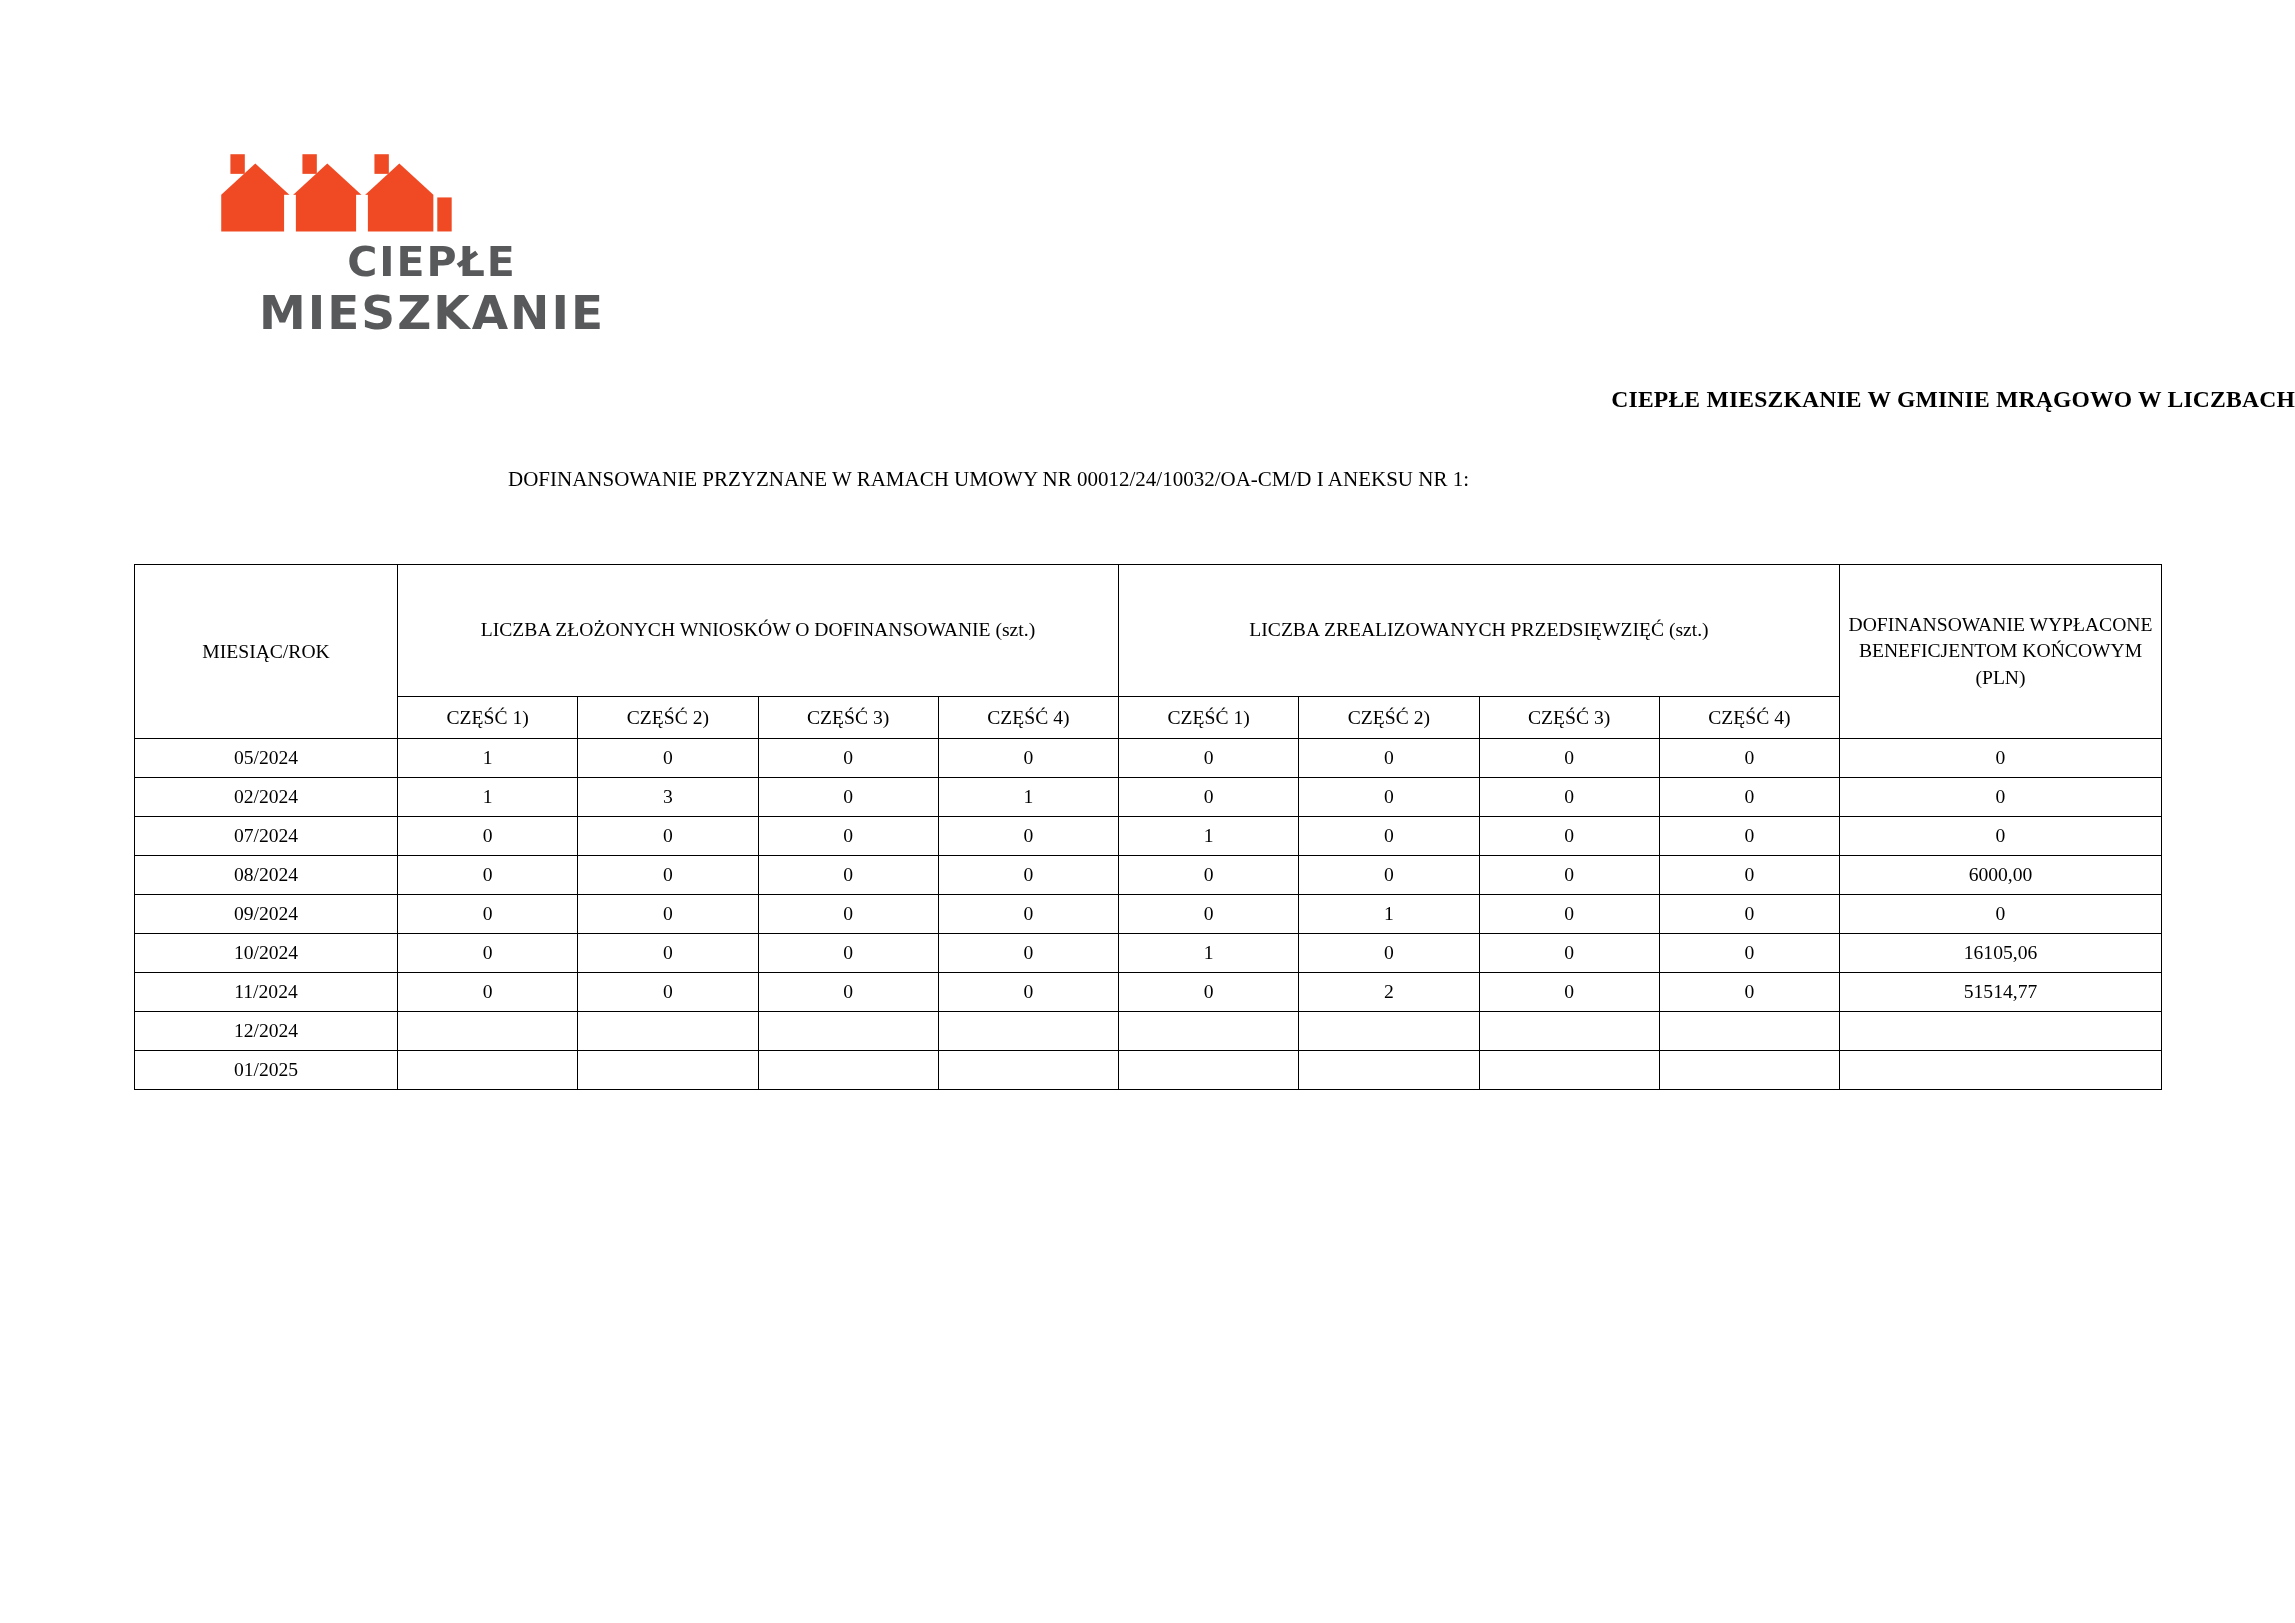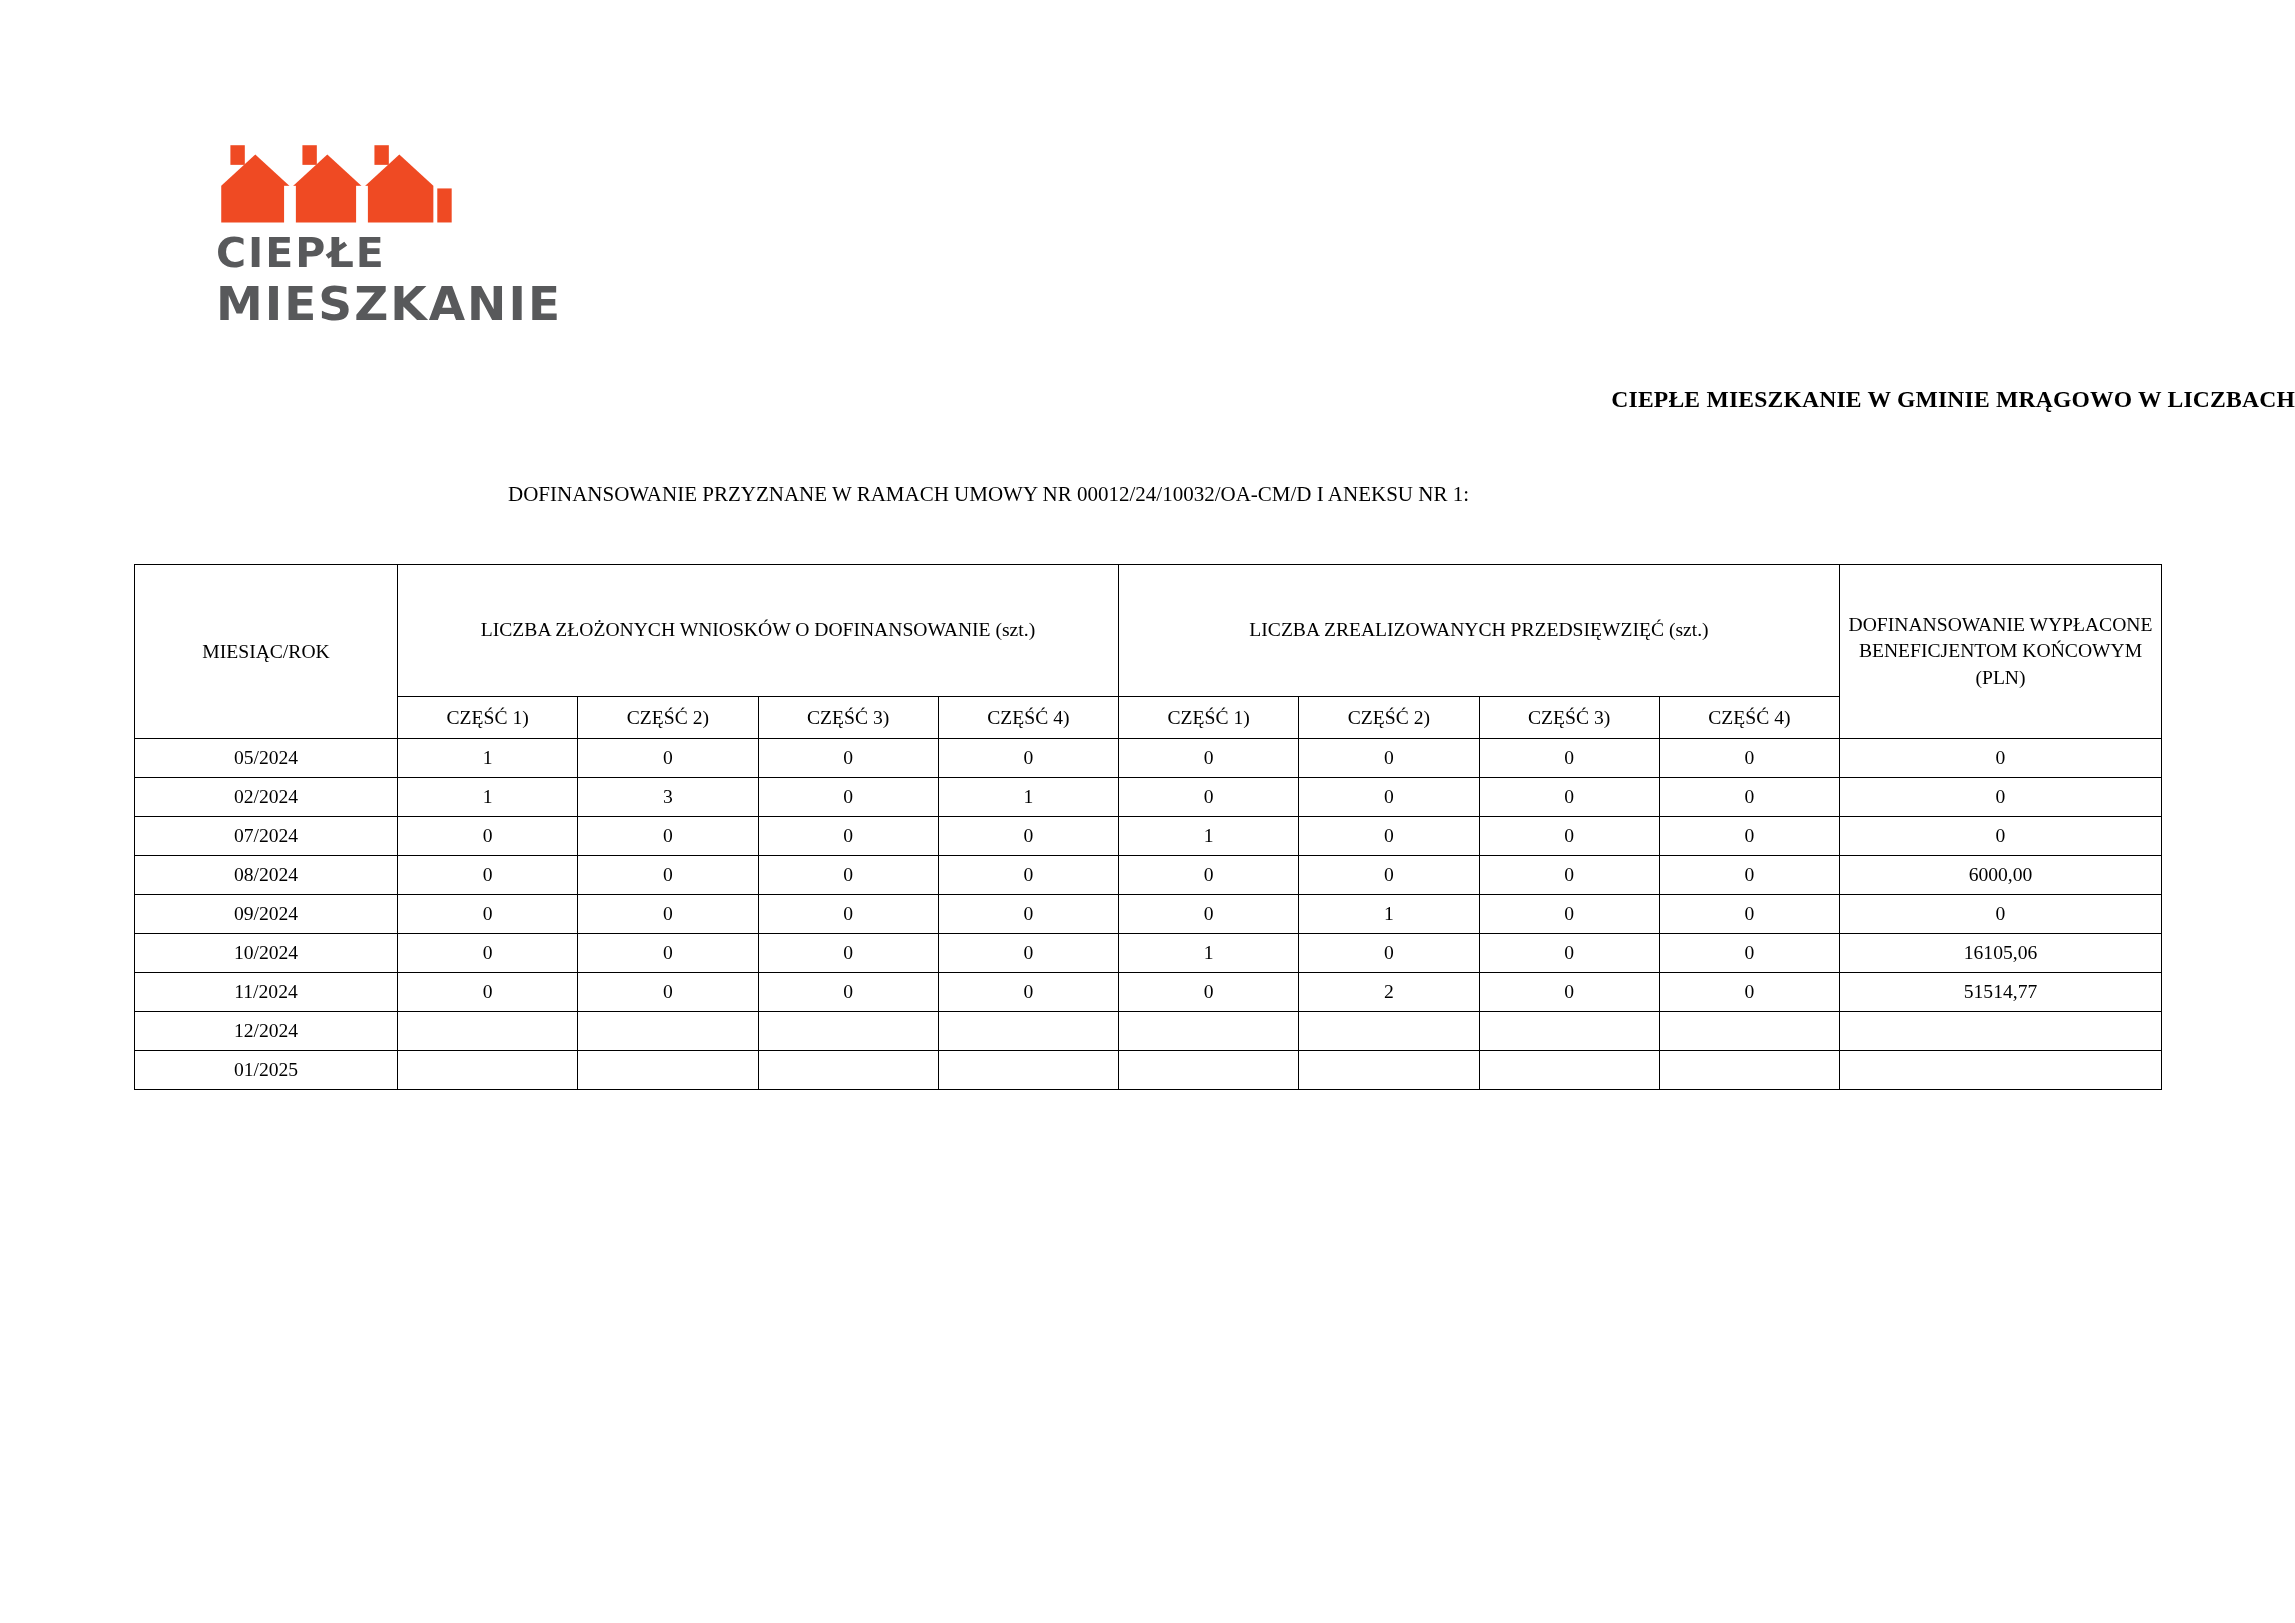--- a/index.html
+++ b/index.html
@@ -20,22 +20,23 @@
     width: 2295px;
     height: 1623px;
     box-sizing: border-box;
     padding: 0;
   }
 
   
   .logo-block {
     position: absolute;
     left: 216px;
-    top: 145px;
+    top: 154px;
     width: 432px;
+    text-align: center;
   }
   .logo-mark {
     position: relative;
     width: 419px;
     height: 79px;
   }
   .logo-svg { display: block; }
 
   .logo-text-row {
     margin-top: 7.9px;
@@ -64,21 +65,20 @@
     letter-spacing: 0.2px;
   }
   .doc-subtitle {
     position: absolute;
     left: 0;
     top: 464px;
     width: 1977px;
     text-align: center;
     font-size: 21px;
     line-height: 1.45;
-    margin-top: 15px;
   }
   .doc-subtitle div { display: block; }
 
   
   .table-wrap {
     position: absolute;
     left: 134px;
     top: 564px;
     width: 2028px;
   }

